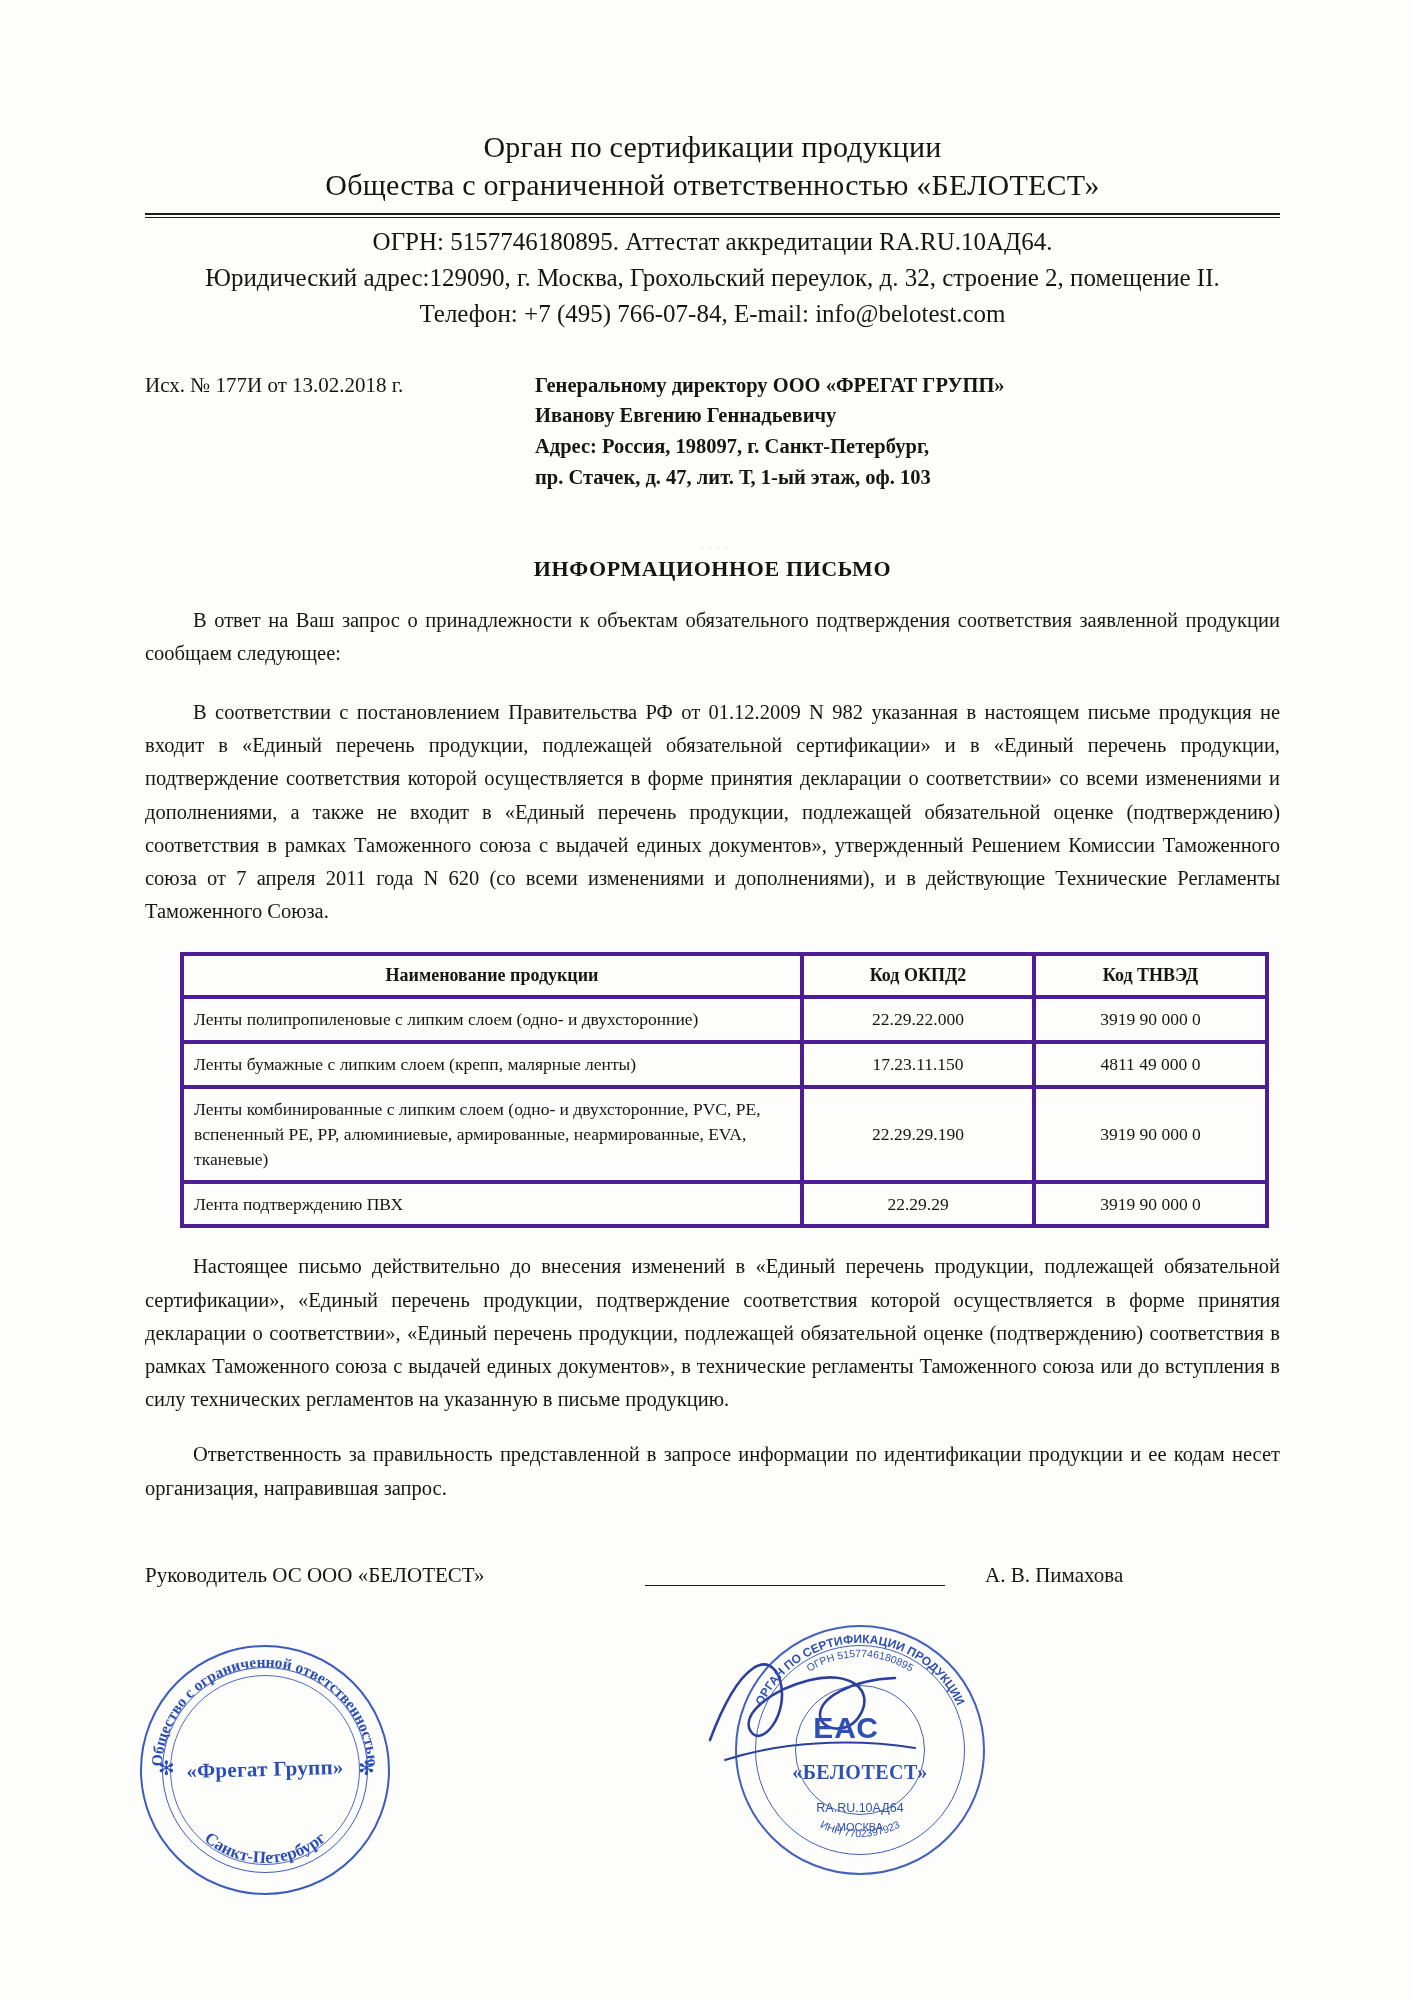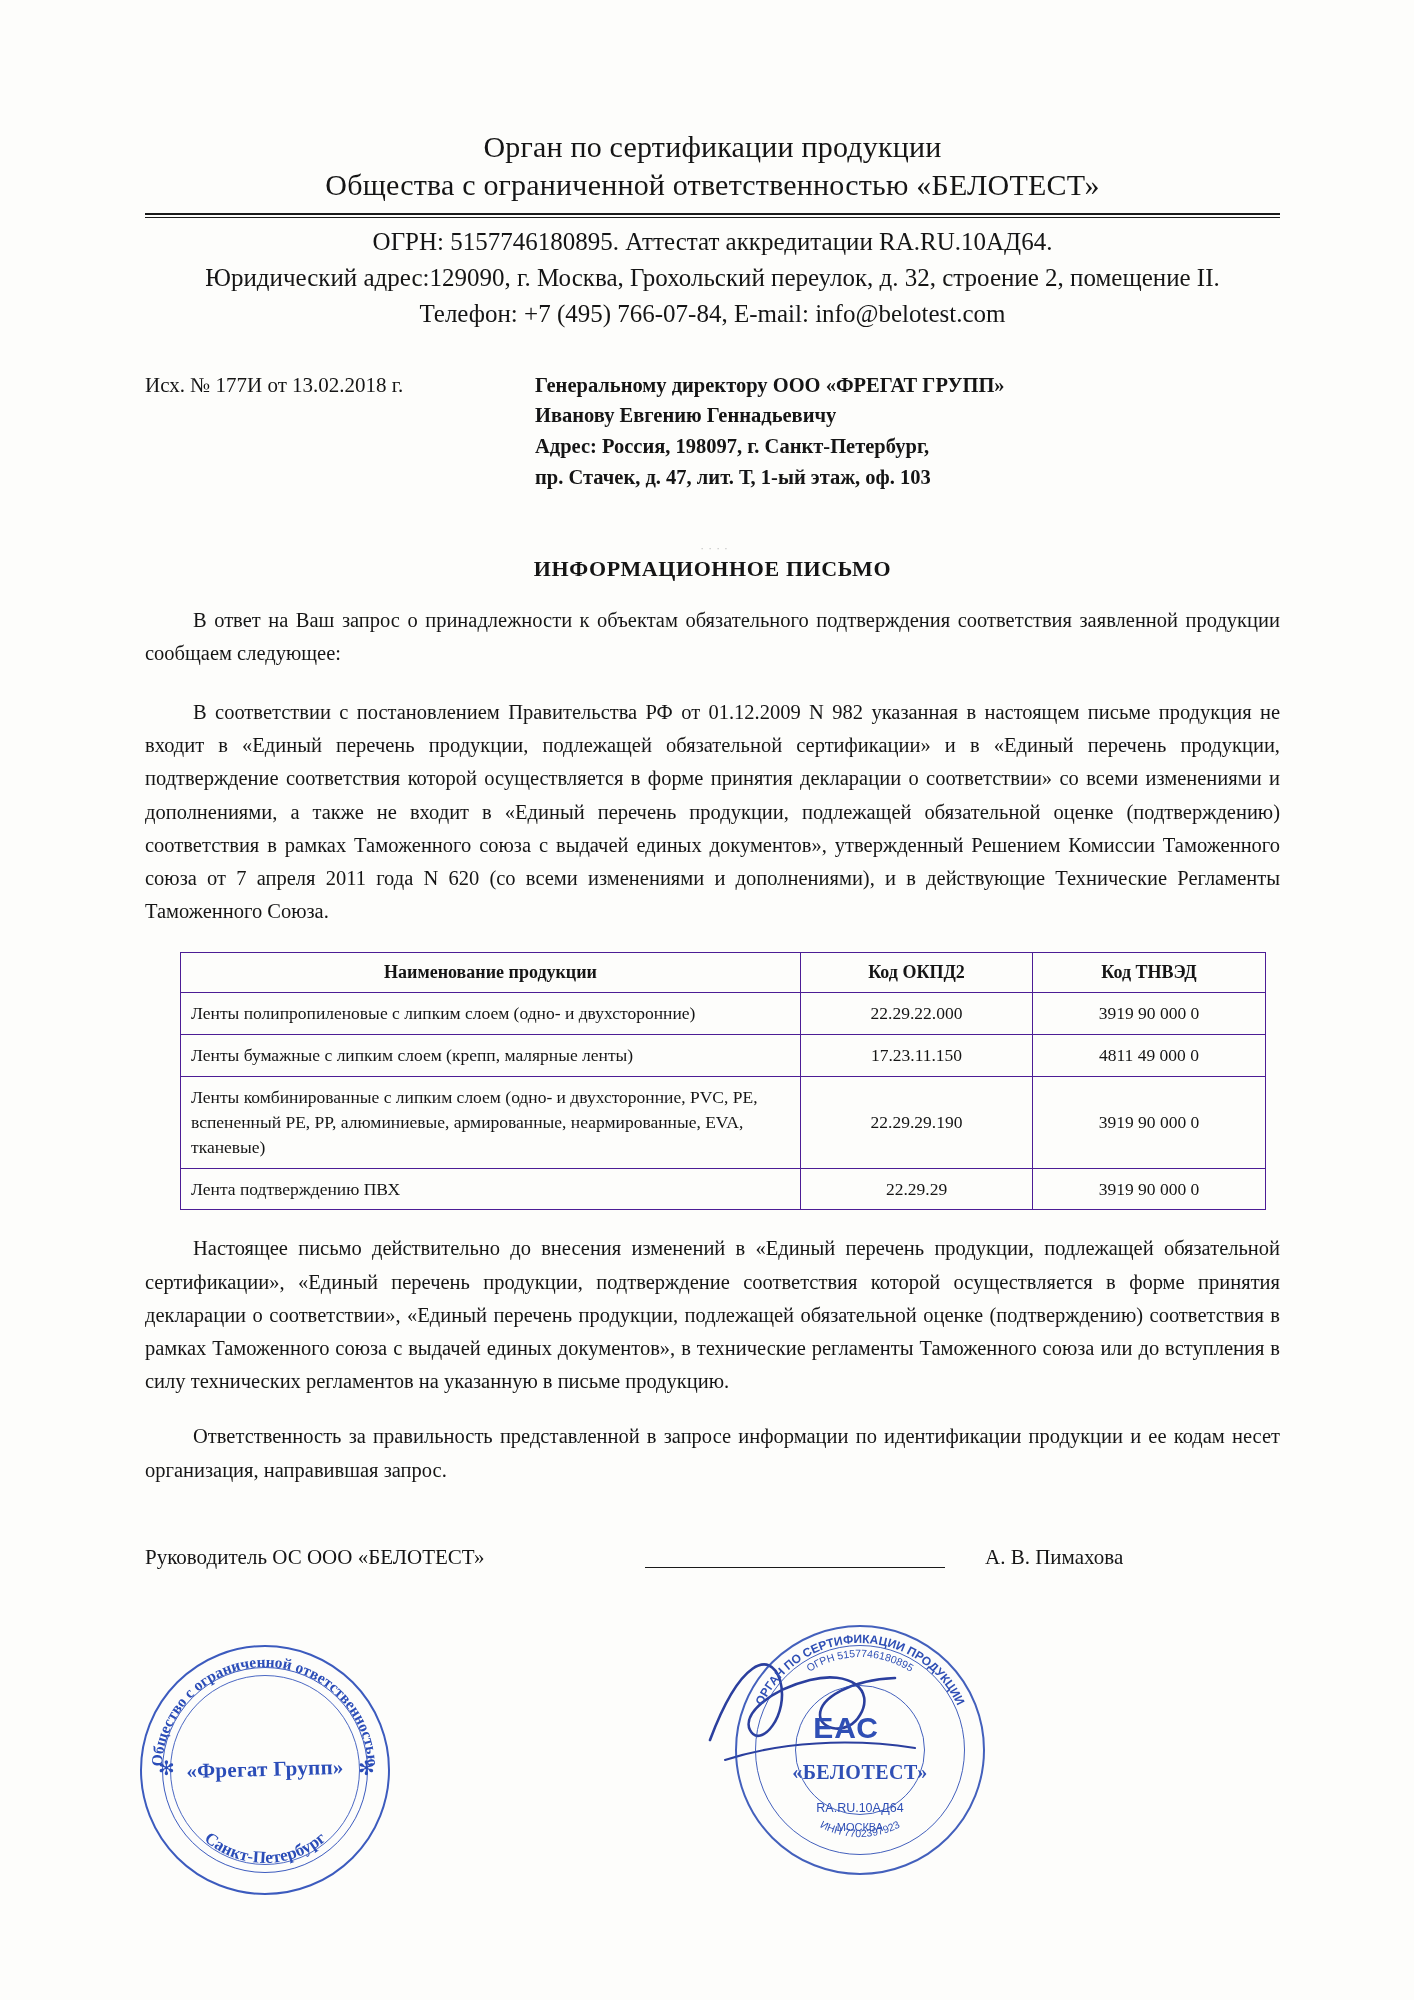--- a/index.html
+++ b/index.html
@@ -94,21 +94,21 @@
   
   table.products {
     margin: 24px 0 0 35px;
     width: 1085px;
     border-collapse: collapse;
     font-size: 17.5px;
     table-layout: fixed;
   }
   table.products th,
   table.products td {
-    border: 1px solid #4c1d95;
+    border: 4px solid #4c1d95;
     padding: 8px 10px;
     vertical-align: middle;
   }
   table.products th {
     text-align: center;
     font-weight: bold;
     font-size: 18px;
     padding: 9px 6px;
   }
   table.products td.name {

